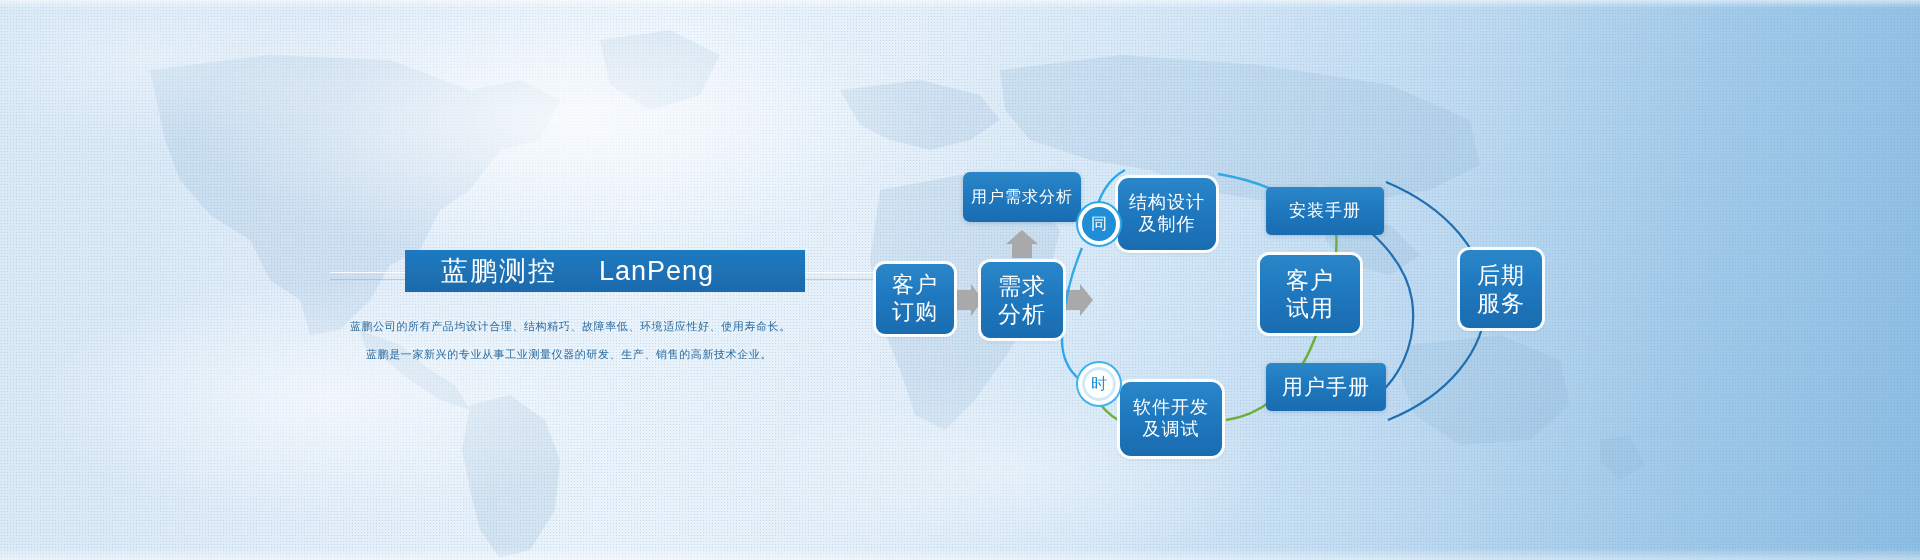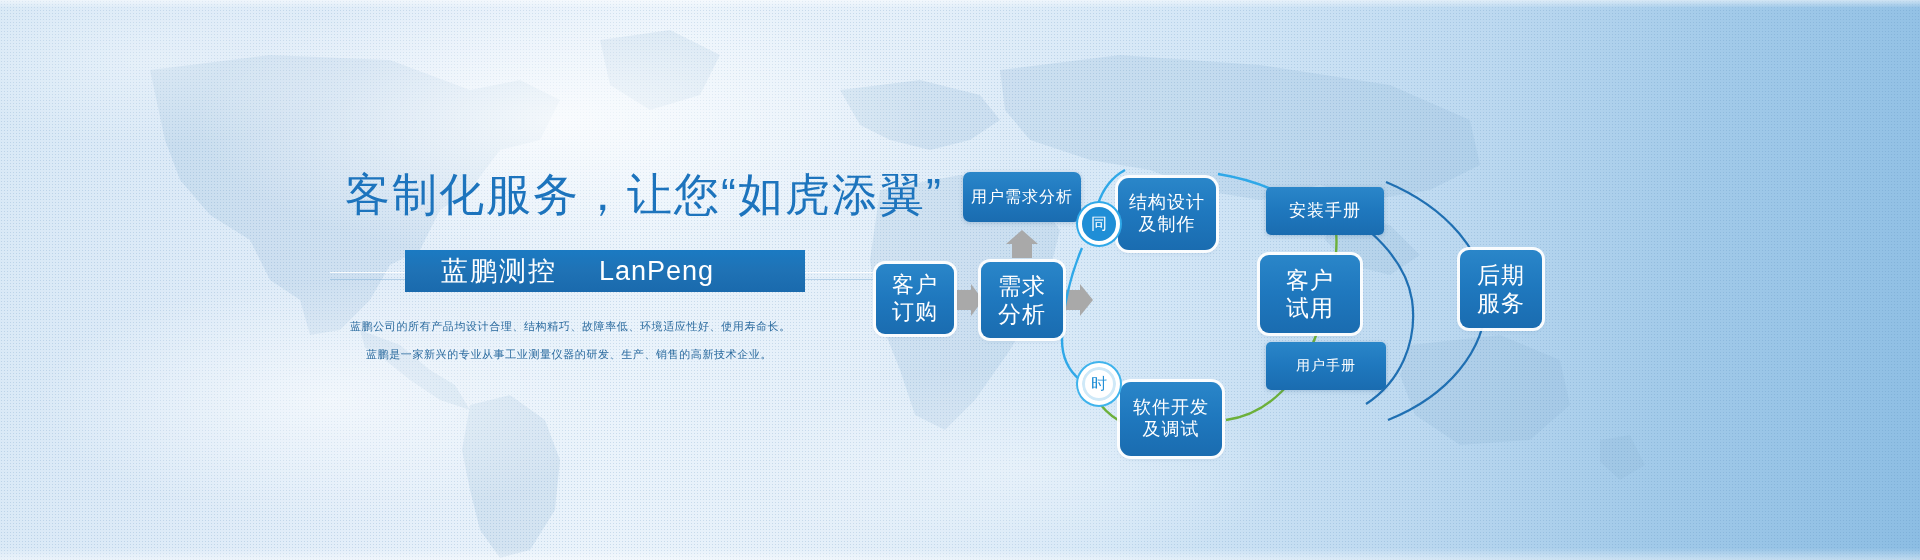--- a/index.html
+++ b/index.html
@@ -111,21 +111,21 @@
     box-sizing:border-box;
   }
   .node.flat{box-shadow:0 1px 4px rgba(40,90,140,.25);}
 
   #n-user-req{left:963px;top:172px;width:118px;height:50px;border-radius:7px;font-size:16px;text-align:center;}
   #n-order   {left:876px;top:264px;width:78px; height:70px;border-radius:9px;font-size:22px;}
   #n-analysis{left:981px;top:262px;width:82px; height:76px;border-radius:9px;font-size:23px;}
   #n-struct  {left:1118px;top:138px;width:98px; height:72px;border-radius:11px;font-size:18px;margin-top:40px;}
   #n-install {left:1266px;top:187px;width:118px;height:48px;border-radius:5px;font-size:17px;}
   #n-trial   {left:1260px;top:255px;width:100px;height:78px;border-radius:9px;font-size:23px;}
-  #n-usermanual{left:1266px;top:342px;width:120px;height:48px;border-radius:5px;font-size:14px;}
+  #n-usermanual{left:1266px;top:363px;width:120px;height:48px;border-radius:5px;font-size:21px;}
   #n-software{left:1120px;top:382px;width:102px;height:74px;border-radius:11px;font-size:18px;}
   #n-later   {left:1460px;top:250px;width:82px; height:78px;border-radius:9px;font-size:23px;}
 
   .badge{
     position:absolute;width:42px;height:42px;border-radius:50%;
     display:flex;align-items:center;justify-content:center;
     font-size:16px;box-sizing:border-box;
   }
   #b-tong{
     left:1078px;top:203px;
@@ -181,21 +181,20 @@
     </svg>
   </div>
 
   <div id="dot-layer"></div>
   <div id="glow-layer"></div>
   <div id="edge-top"></div>
   <div id="edge-bottom"></div>
 
   <div id="left-block">
 
-    <div id="headline">客制化服务，让您“如虎添翼”</div>
 
     <div id="bar-rule-left" class="bar-rule"></div>
     <div id="bar-rule-right" class="bar-rule"></div>
 
     <div id="brand-bar">
       <div class="bar-inner">
         <span id="brand-cn">蓝鹏测控</span>
         <span id="brand-en">LanPeng</span>
       </div>
     </div>

